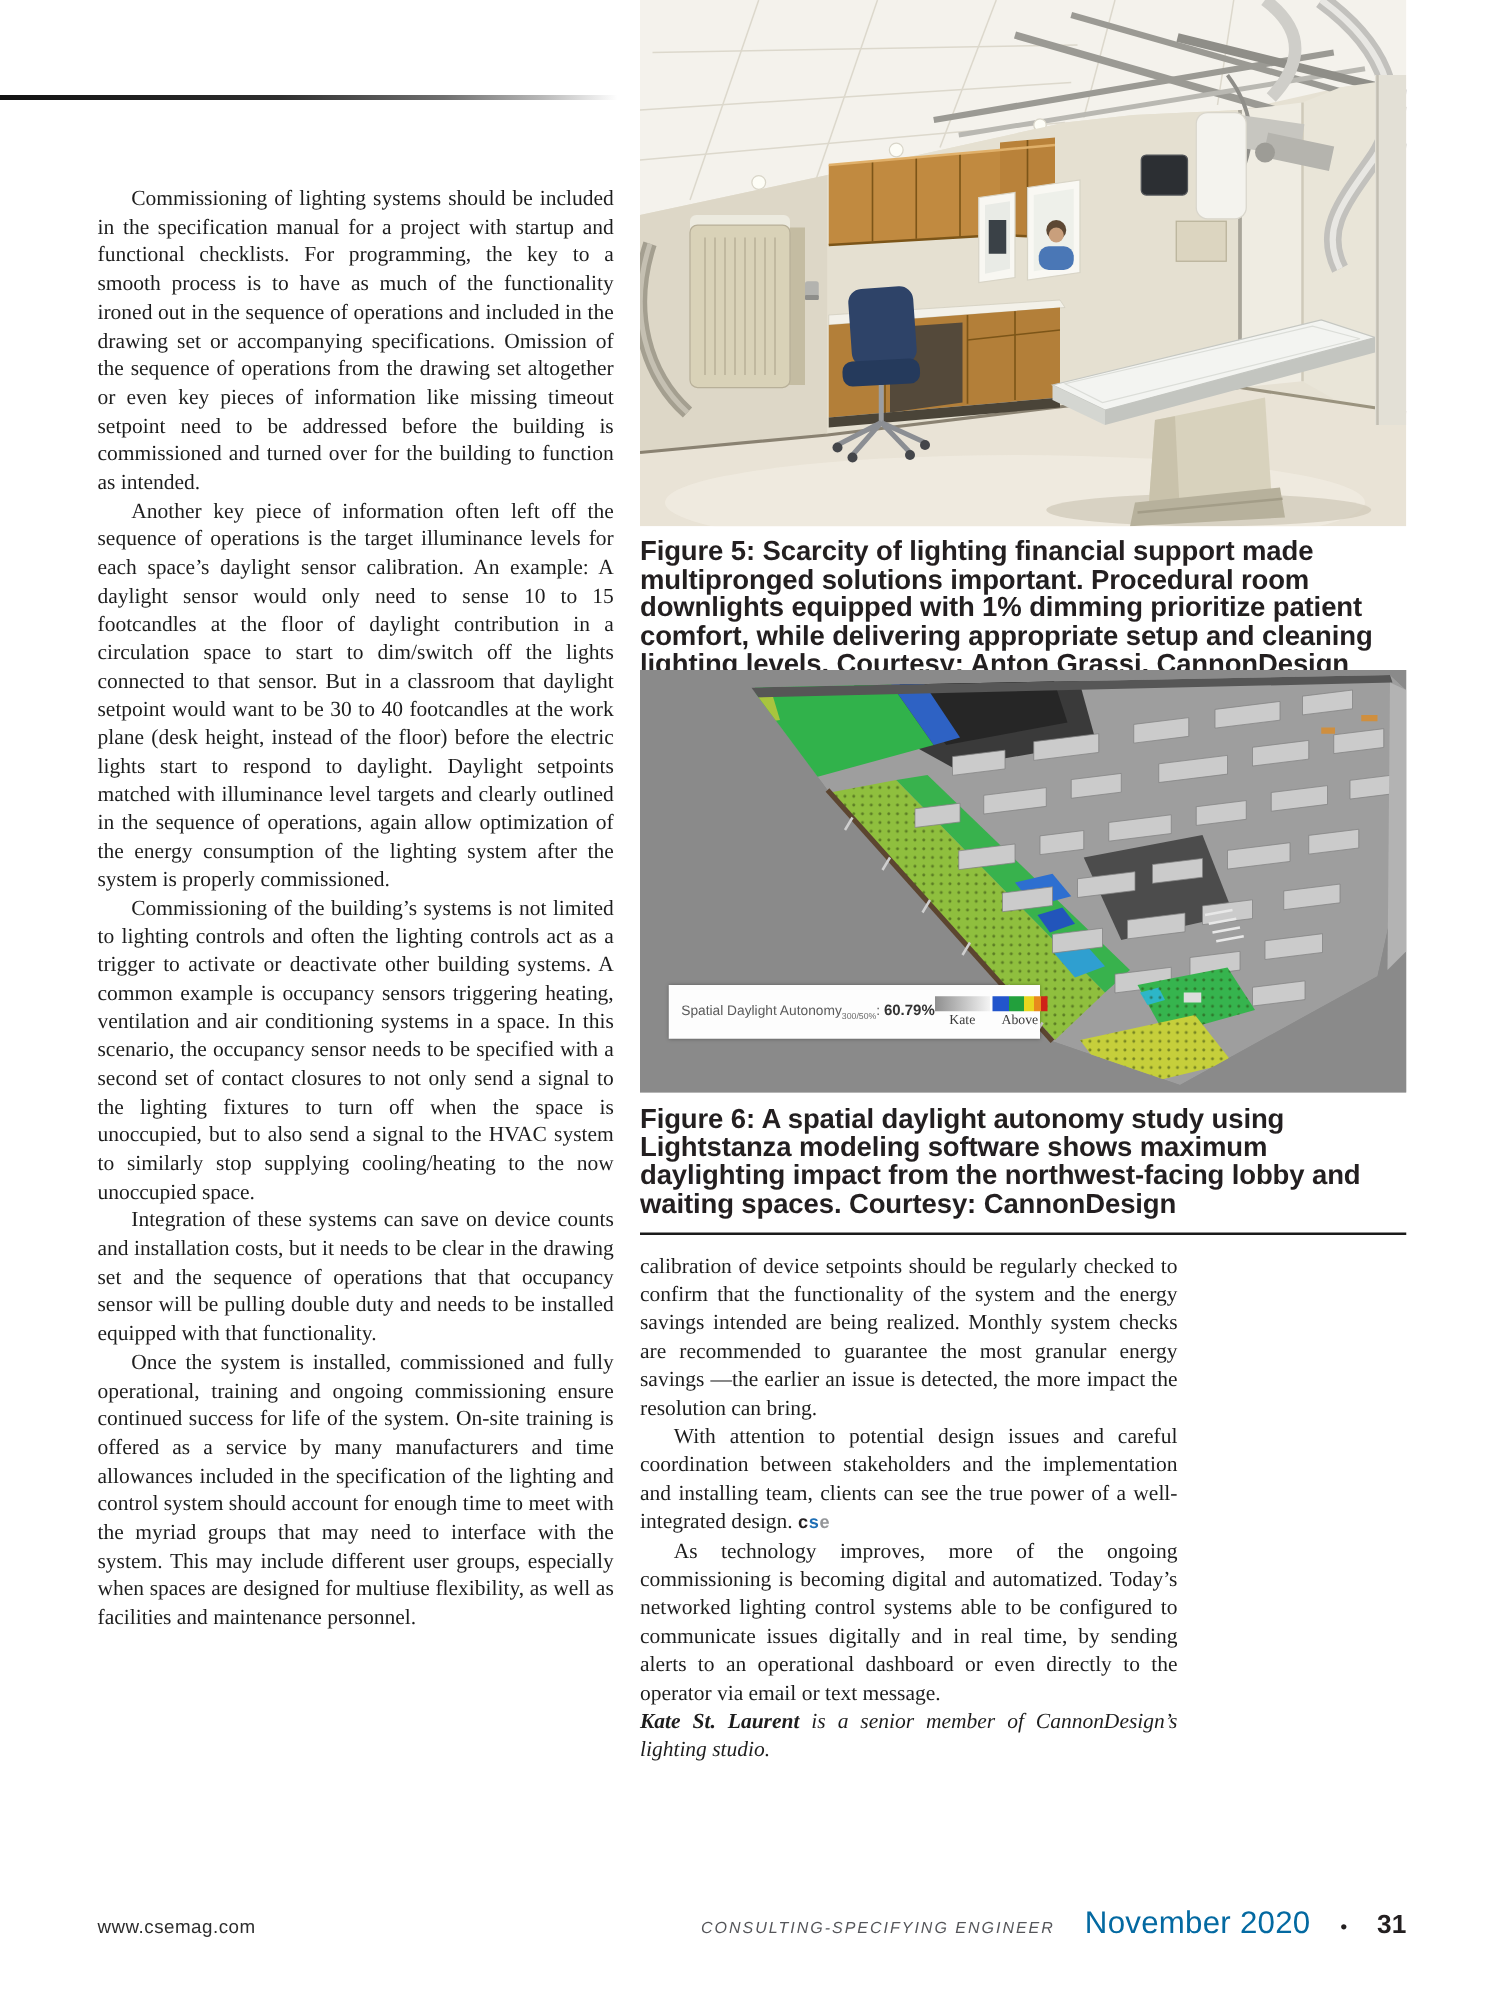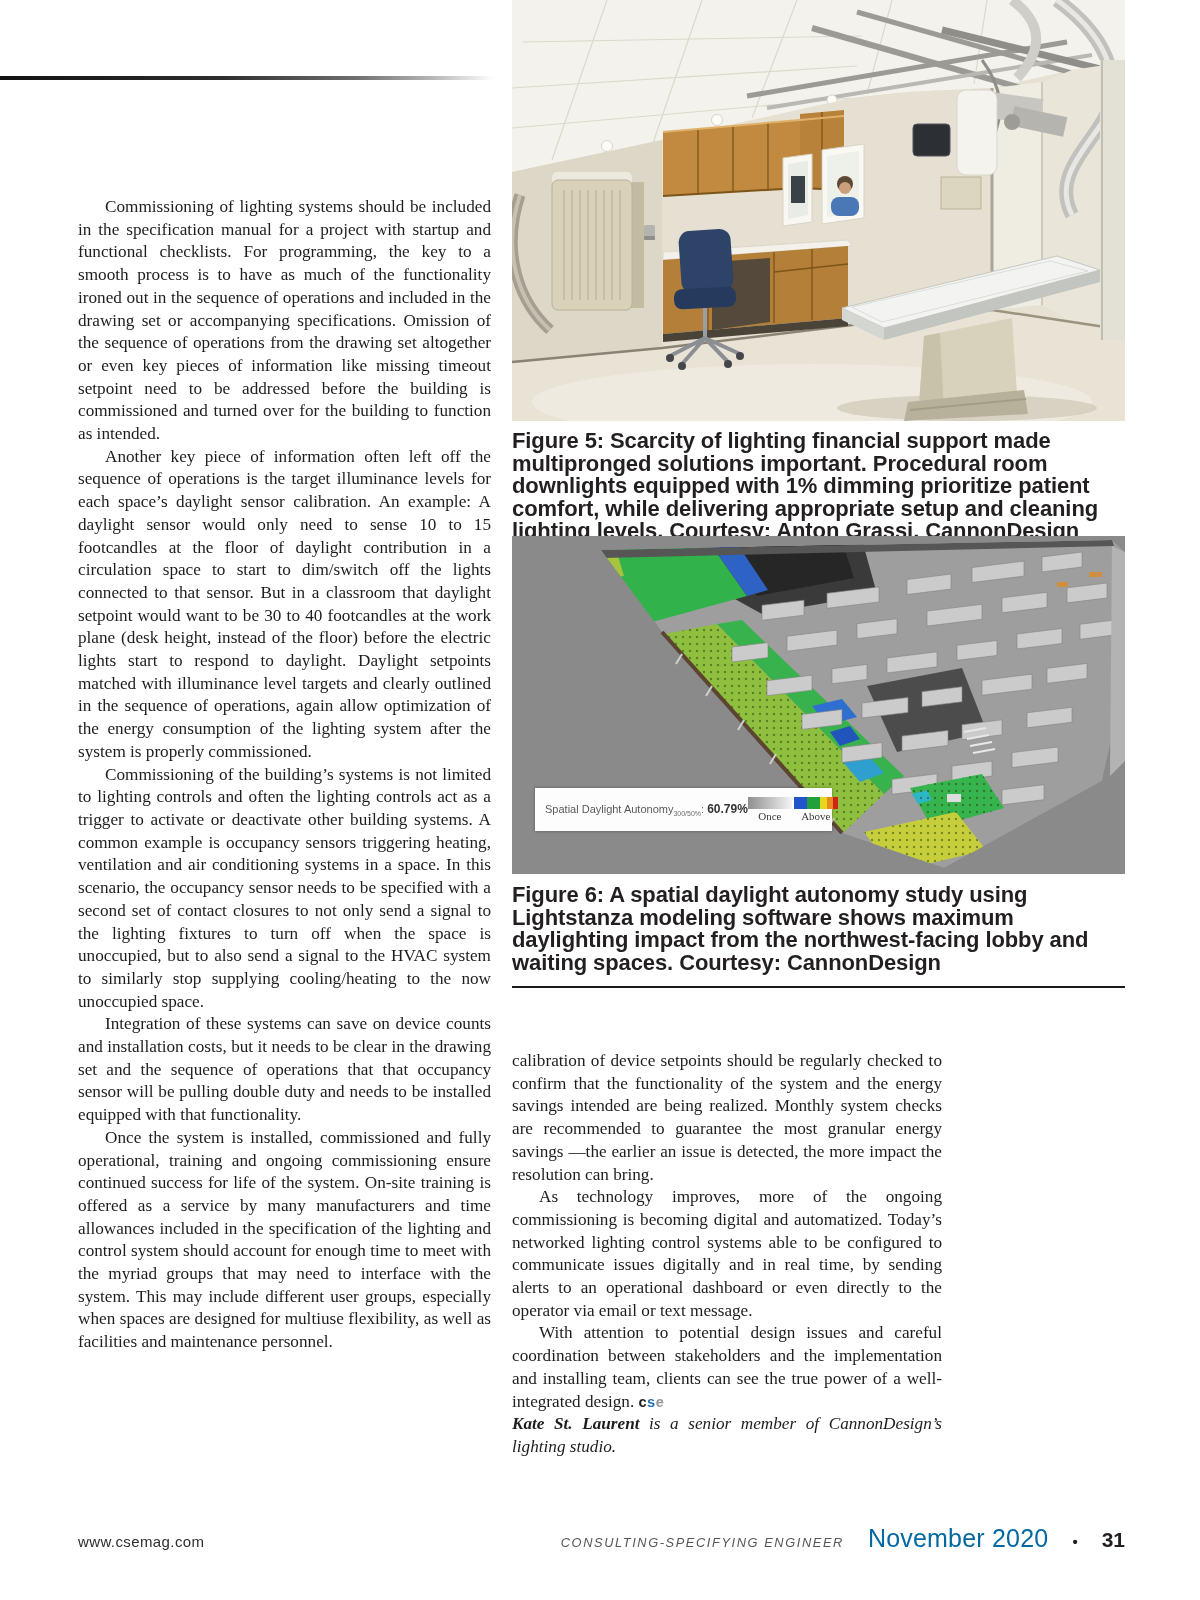--- a/index.html
+++ b/index.html
@@ -5,21 +5,21 @@
   html,body{margin:0;padding:0;}
   body{
     width:1200px;height:1600px;position:relative;background:#ffffff;
     font-family:"Liberation Serif", serif;color:#1c1c1c;overflow:hidden;
   }
   .top-rule{
     position:absolute;left:0;top:76px;width:494px;height:3.5px;
     background:linear-gradient(to right,#121212 0%,#2e2e2e 45%,#6f6f6f 72%,#b9b9b9 88%,rgba(255,255,255,0) 100%);
   }
   
-  .col{position:absolute;text-align:justify;font-size:17.2px;line-height:22.7px;color:#1d1d1d;margin-top:48px;}
+  .col{position:absolute;text-align:justify;font-size:17.2px;line-height:22.7px;color:#1d1d1d;}
   .col p{margin:0;text-indent:27px;}
   .col p.noindent{text-indent:0;}
   .left-col{left:78px;top:148px;width:413px;}
   .right-col{left:512px;top:1002px;width:430px;}
   .bio{margin-top:19px;font-style:italic;}
   .bio b{font-style:italic;}
   .endmark{font-family:"Liberation Sans",sans-serif;font-weight:bold;font-size:14.5px;letter-spacing:.5px;white-space:nowrap;}
   .endmark .c1{color:#231f20;} .endmark .c2{color:#1f6fb5;} .endmark .c3{color:#939598;}
   
   .figure{position:absolute;left:512px;width:613px;}
@@ -315,40 +315,40 @@
     <polygon points="600,10 613,16 613,225 598,240" fill="#b3b3b3"></polygon>
   </svg>
 
   <div class="sda-legend">
     <div class="sda-label">
       <span>Spatial Daylight Autonomy</span><sub>300/50%</sub><span>:</span><b>60.79%</b>
     </div>
     <div class="sda-bars">
       <div class="bar-col">
         <div class="bar below"></div>
-        <span>Once</span>
+        <span>Kate</span>
       </div>
       <div class="bar-col">
         <div class="bar above"></div>
         <span>Above</span>
       </div>
     </div>
   </div>
 </div>
 
 <div class="caption fig6-caption">Figure 6: A spatial daylight autonomy study using Lightstanza modeling software shows maximum daylighting impact from the northwest-facing lobby and waiting spaces. Courtesy: CannonDesign</div>
 
 <div class="divider"></div>
 
 <div class="col right-col">
   <p class="noindent">calibration of device setpoints should be regularly checked to confirm that the functionality of the system and the energy savings intended are being realized. Monthly system checks are recommended to guarantee the most granular energy savings —the earlier an issue is detected, the more impact the resolution can bring.</p>
-  <p>As technology improves, more of the ongoing commissioning is becoming digital and automatized. Today’s networked lighting control systems able to be configured to communicate issues digitally and in real time, by sending alerts to an operational dashboard or even directly to the operator via email or text message.</p>
   <p><span>With attention to potential design issues and careful coordination between stakeholders and the implementation and installing team, clients can see the true power of a well-integrated design.</span>
     <span class="endmark"><span class="c1">c</span><span class="c2">s</span><span class="c3">e</span></span>
   </p>
+  <p>As technology improves, more of the ongoing commissioning is becoming digital and automatized. Today’s networked lighting control systems able to be configured to communicate issues digitally and in real time, by sending alerts to an operational dashboard or even directly to the operator via email or text message.</p>
   <p class="noindent bio"><b>Kate St. Laurent</b><span> is a senior member of CannonDesign’s lighting studio.</span></p>
 </div>
 
 <div class="footer">
   <span class="site">www.csemag.com</span>
   <span class="right">
     <span class="mag">CONSULTING-SPECIFYING ENGINEER</span>
     <span class="issue">November 2020</span>
     <span class="dot">•</span>
     <span class="pageno">31</span>

